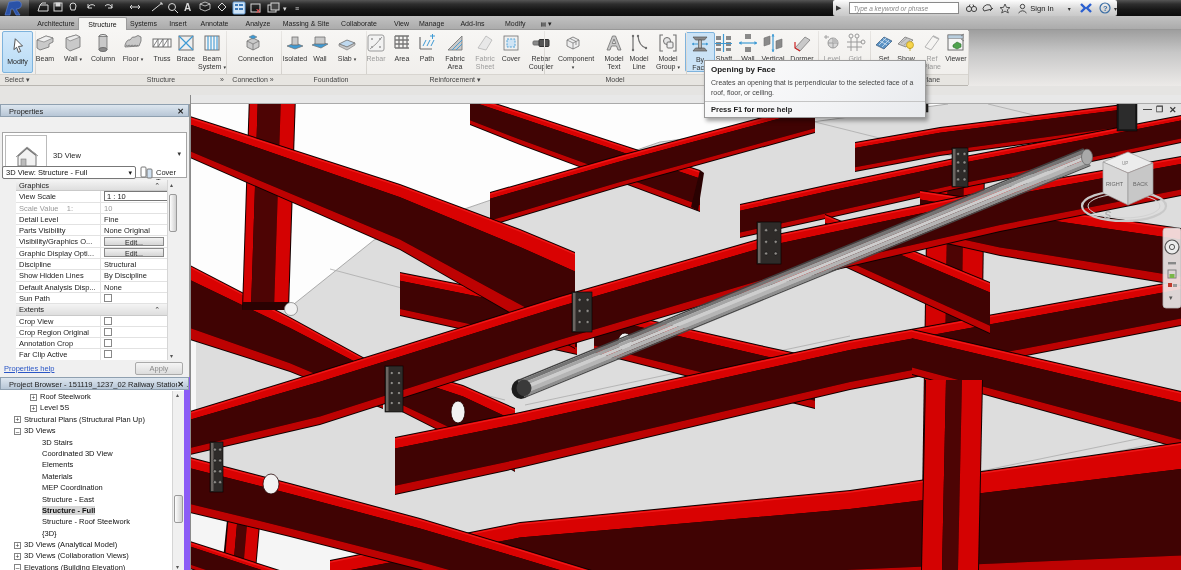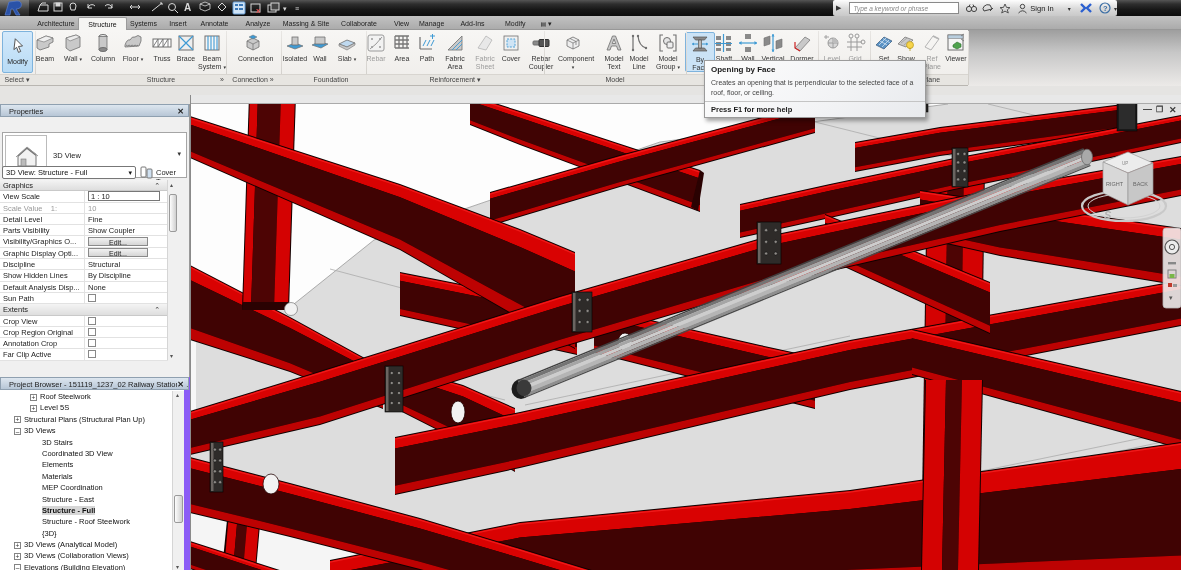--- a/index.html
+++ b/index.html
@@ -33,21 +33,21 @@
  border:1px solid #7eb3dd;border-radius:2px;text-align:center;font-size:7px;color:#222;}
 
 .phead{background:linear-gradient(#dde6ef,#b7c6d6);border:1px solid #8fa0b0;font-size:7.5px;color:#222;
  display:flex;align-items:flex-end;padding-left:8px;white-space:nowrap;overflow:hidden;}
 .phead .x{margin-left:auto;margin-right:4px;color:#222;font-weight:bold;font-size:8px;}
 #props{position:absolute;left:0;top:104px;width:190px;height:273px;background:#f0f0f0;border-right:1px solid #999;}
 #typesel{position:absolute;left:2px;top:28px;width:185px;height:46px;background:#fff;border:1px solid #a5a5a5;}
 #typesel .house{position:absolute;left:2px;top:2px;width:42px;height:41px;background:#fff;border:1px solid #bbb;}
 #combo{position:absolute;left:2px;top:62px;width:134px;height:13px;background:#fff;border:1px solid #777;border-radius:2px;
  font-size:7.5px;color:#111;line-height:12px;padding-left:3px;}
-.grid{position:absolute;left:0px;top:76px;width:168px;}
+.grid{position:absolute;left:0px;top:76px;width:168px;padding-left:16px;}
 .grow{display:flex;height:11.3px;border-bottom:1px solid #e2e2e2;background:#fff;font-size:7.5px;color:#222;}
 .grow .lab{width:85px;padding-left:3px;line-height:11px;border-right:1px solid #e2e2e2;white-space:nowrap;overflow:hidden;}
 .grow .val{flex:1;padding-left:3px;line-height:11px;white-space:nowrap;overflow:hidden;}
 .ghead{height:11.3px;background:linear-gradient(#f4f4f4,#dedede);font-size:7.5px;font-weight:normal;color:#222;
  line-height:11px;padding-left:3px;border-bottom:1px solid #c9c9c9;position:relative;}
 .ghead .ch{position:absolute;right:8px;top:0;font-weight:normal;font-size:7px;color:#333;}
 .cb{width:8px;height:8px;border:1px solid #888;background:#fff;margin-top:1px;}
 .editbtn{width:60px;height:9px;margin-top:0.5px;background:linear-gradient(#f2f2f2,#d5d5d5);border:1px solid #8a8a8a;
  font-size:7px;text-align:center;line-height:9px;color:#222;}
 #vscroll{position:absolute;right:11px;top:76px;width:11px;height:180px;background:#f0f0f0;border-left:1px solid #d5d5d5;}
@@ -582,21 +582,21 @@
       <div class="grow">
         <div class="lab" style="color:#999;">Scale Value&nbsp;&nbsp;&nbsp; 1:</div>
         <div class="val" style="color:#999;">10</div>
       </div>
       <div class="grow">
         <div class="lab" style="color:#222;">Detail Level</div>
         <div class="val" style="color:#222;">Fine</div>
       </div>
       <div class="grow">
         <div class="lab" style="color:#222;">Parts Visibility</div>
-        <div class="val" style="color:#222;">Show Coupler</div>
+        <div class="val" style="color:#222;">None Original</div>
       </div>
       <div class="grow">
         <div class="lab" style="color:#222;">Visibility/Graphics O...</div>
         <div class="val" style="color:#222;">
           <div class="editbtn">Edit...</div>
         </div>
       </div>
       <div class="grow">
         <div class="lab" style="color:#222;">Graphic Display Opti...</div>
         <div class="val" style="color:#222;">
@@ -644,20 +644,24 @@
         <div class="lab" style="color:#222;">Far Clip Active</div>
         <div class="val" style="color:#222;">
           <div class="cb"></div>
         </div>
       </div>
     </div>
 <div id="vscroll">
       <div class="thumb"></div>
       <div style="position:absolute;top:1px;left:2px;font-size:6px;color:#555;">▴</div>
       <div style="position:absolute;bottom:1px;left:2px;font-size:6px;color:#555;">▾</div>
+    </div>
+<div id="propfoot">
+      <a style="position:absolute;left:4px;top:4px;">Properties help</a>
+      <div id="applybtn">Apply</div>
     </div>
 </div>
 <div id="browser">
 <div class="phead" style="position:absolute;left:0;top:0;width:189px;height:13px; white-space:nowrap;overflow:hidden;">Project Browser - 151119_1237_02 Railway Station - ...<span class="x" style="position:absolute;right:0;background:inherit;">✕</span></div>
 <div class="tree">
 <div class="ti" style="padding-left:30px;"><span class="pm">+</span><span class="t">Roof Steelwork</span></div>
 <div class="ti" style="padding-left:30px;"><span class="pm">+</span><span class="t">Level 5S</span></div>
 <div class="ti" style="padding-left:14px;"><span class="pm">+</span><span class="t">Structural Plans (Structural Plan Up)</span></div>
 <div class="ti" style="padding-left:14px;"><span class="pm">–</span><span class="t">3D Views</span></div>
 <div class="ti" style="padding-left:42px;"><span class="t">3D Stairs</span></div>

